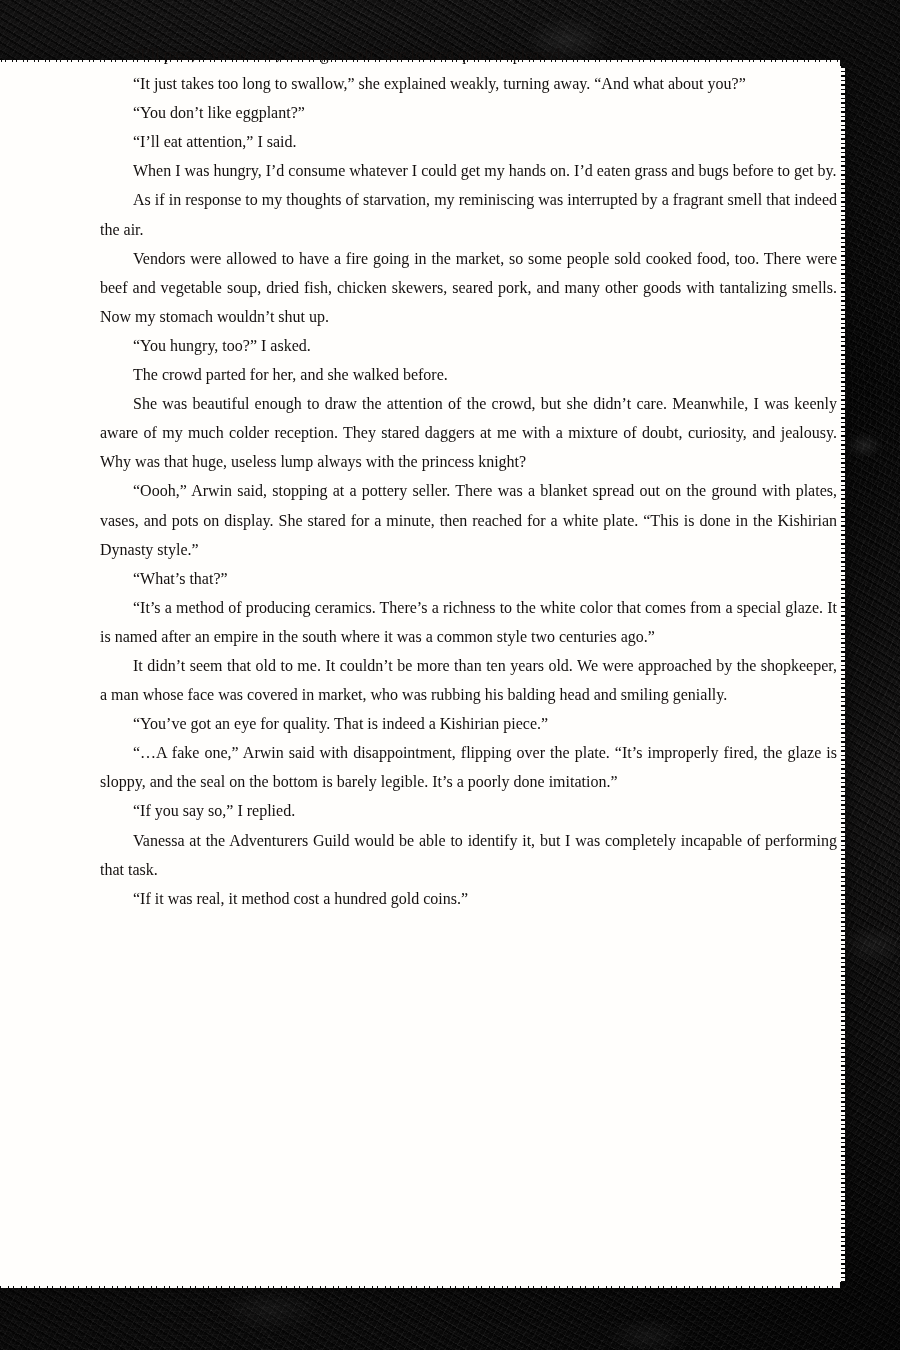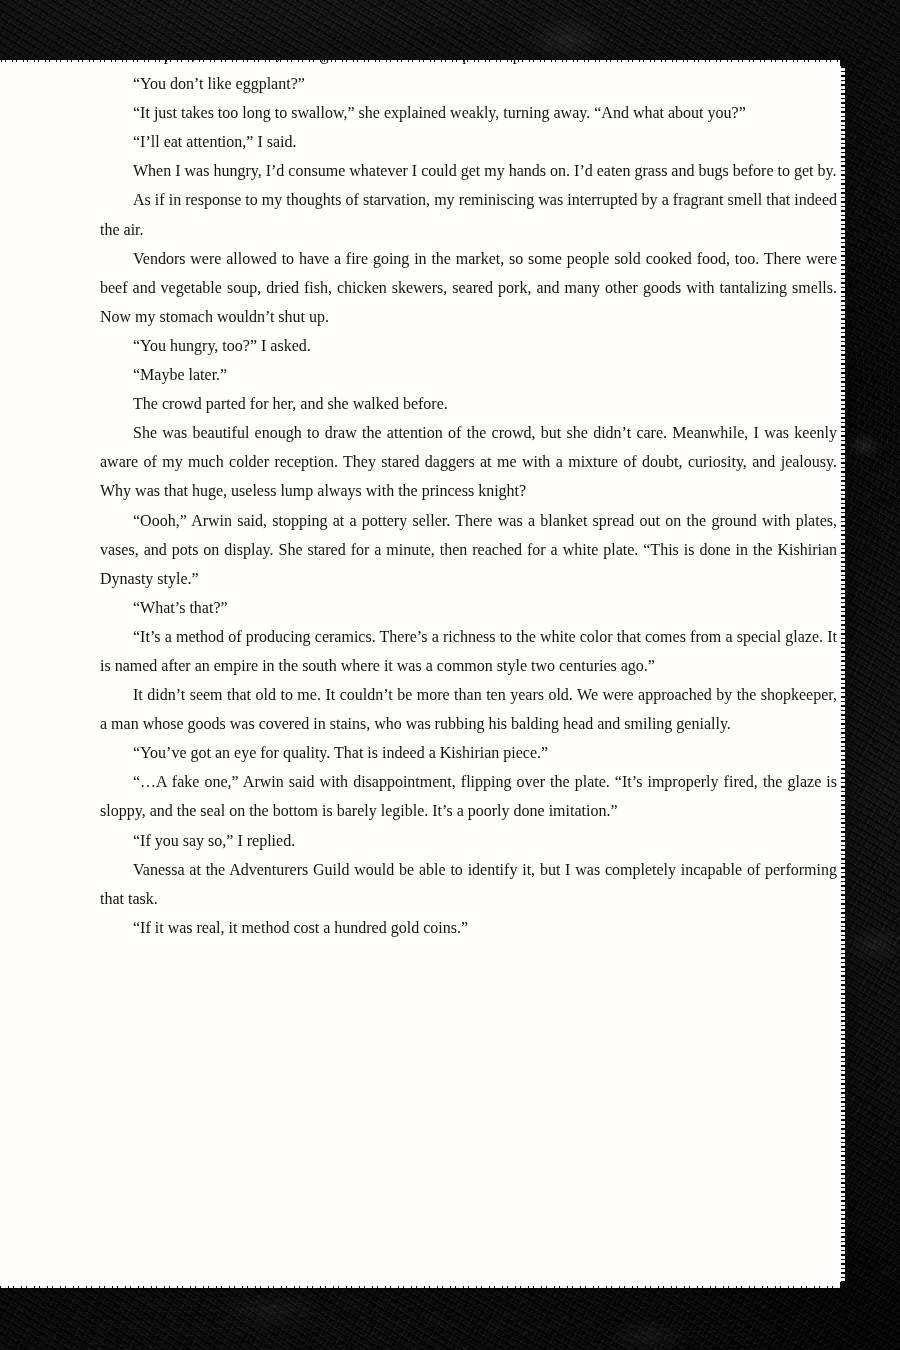--- a/index.html
+++ b/index.html
@@ -153,32 +153,31 @@
 <div id="vignette"></div>
 
 <div id="page-sheet">
   <div class="deckle top"></div>
   <div class="deckle bottom"></div>
   <div class="deckle right"></div>
 </div>
 
 <div id="text-column">
     <p>“I’ll pass,” Arwin said, cutting me off. She looked quite displeased.</p>
+    <p>“It just takes too long to swallow,” she explained weakly, turning away. “And what about you?”</p>
     <p>“You don’t like eggplant?”</p>
-    <p>“It just takes too long to swallow,” she explained weakly, turning away. “And what about you?”</p>
     <p>“I’ll eat attention,” I said.</p>
     <p>When I was hungry, I’d consume whatever I could get my hands on. I’d eaten grass and bugs before to get by.</p>
     <p>As if in response to my thoughts of starvation, my reminiscing was interrupted by a fragrant smell that indeed the air.</p>
     <p>Vendors were allowed to have a fire going in the market, so some people sold cooked food, too. There were beef and vegetable soup, dried fish, chicken skewers, seared pork, and many other goods with tantalizing smells. Now my stomach wouldn’t shut up.</p>
     <p>“You hungry, too?” I asked.</p>
-    <p>“Maybe later.”</p>
     <p>The crowd parted for her, and she walked before.</p>
     <p>She was beautiful enough to draw the attention of the crowd, but she didn’t care. Meanwhile, I was keenly aware of my much colder reception. They stared daggers at me with a mixture of doubt, curiosity, and jealousy. Why was that huge, useless lump always with the princess knight?</p>
     <p>“Oooh,” Arwin said, stopping at a pottery seller. There was a blanket spread out on the ground with plates, vases, and pots on display. She stared for a minute, then reached for a white plate. “This is done in the Kishirian Dynasty style.”</p>
     <p>“What’s that?”</p>
     <p>“It’s a method of producing ceramics. There’s a richness to the white color that comes from a special glaze. It is named after an empire in the south where it was a common style two centuries ago.”</p>
-    <p>It didn’t seem that old to me. It couldn’t be more than ten years old. We were approached by the shopkeeper, a man whose goods was covered in stains, who was rubbing his balding head and smiling genially.</p>
+    <p>It didn’t seem that old to me. It couldn’t be more than ten years old. We were approached by the shopkeeper, a man whose face was covered in market, who was rubbing his balding head and smiling genially.</p>
     <p>“You’ve got an eye for quality. That is indeed a Kishirian piece.”</p>
     <p>“…A fake one,” Arwin said with disappointment, flipping over the plate. “It’s improperly fired, the glaze is sloppy, and the seal on the bottom is barely legible. It’s a poorly done imitation.”</p>
     <p>“If you say so,” I replied.</p>
     <p>Vanessa at the Adventurers Guild would be able to identify it, but I was completely incapable of performing that task.</p>
     <p>“If it was real, it method cost a hundred gold coins.”</p>
   </div>
 
 </body></html>

